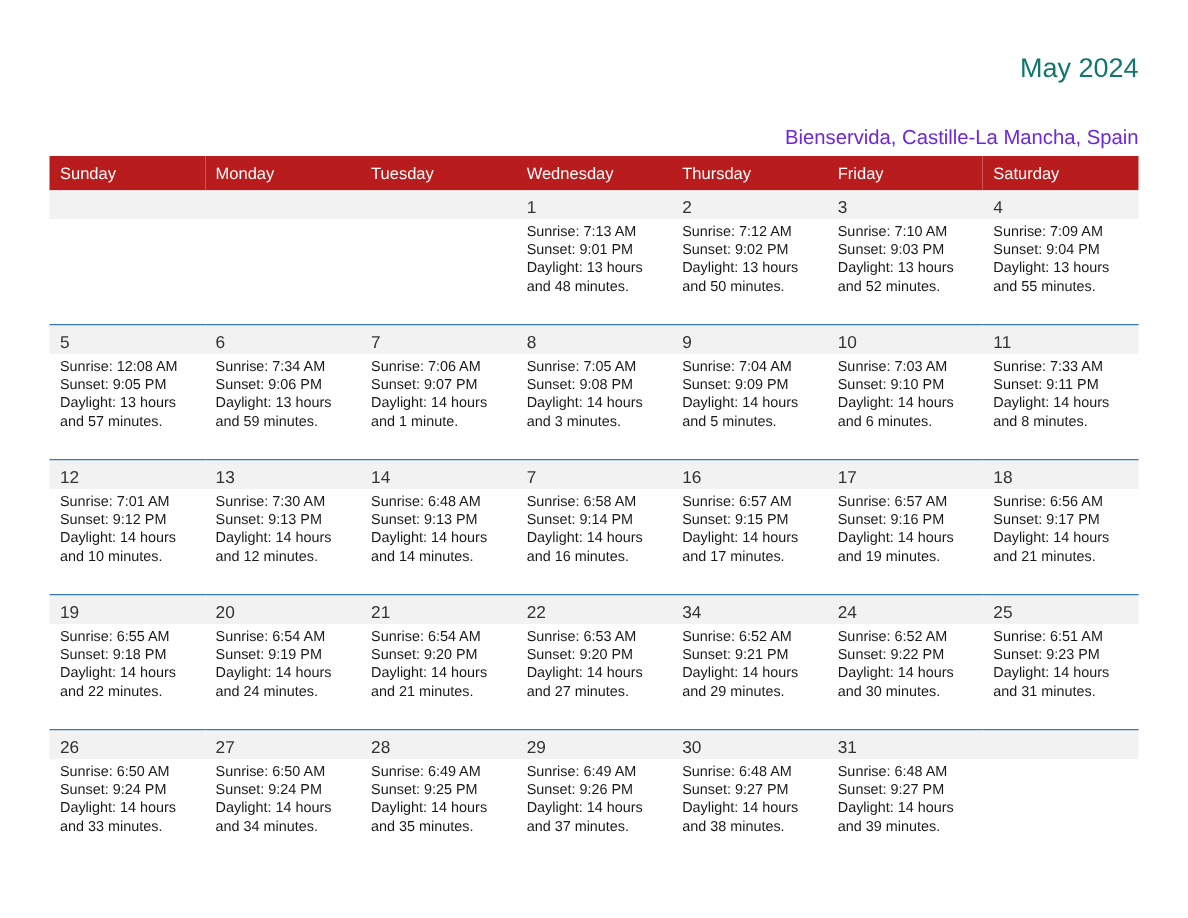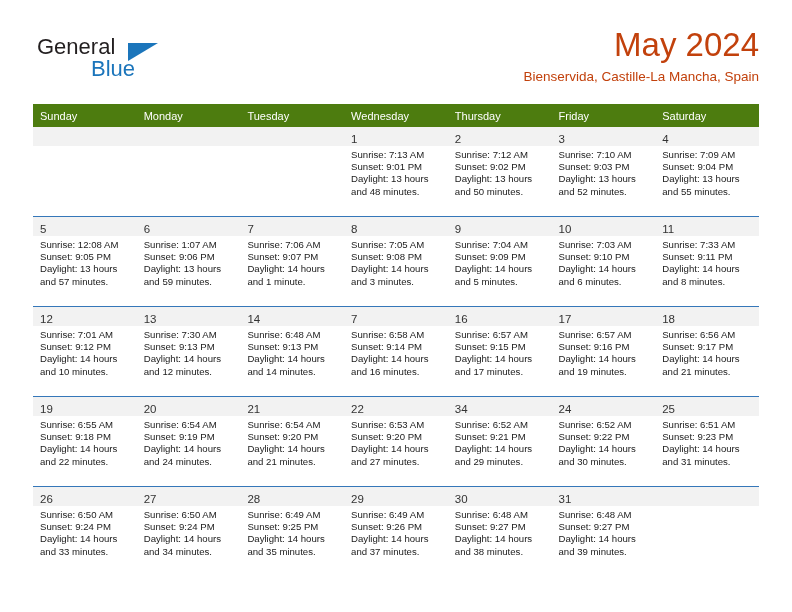--- a/index.html
+++ b/index.html
@@ -64,44 +64,44 @@
     line-height: 26px;
   }
 
   .title-block {
     position: absolute;
     right: 0;
     top: 0;
     text-align: right;
   }
   .cal-title {
-    font-size: 33px;
-    color: #c2410c;
+    font-size: 18px;
+    color: #0f766e;
     line-height: 30px;
     white-space: nowrap;
   }
   .cal-subtitle {
     font-size: 13.5px;
-    color: #c2410c;
+    color: #6d28d9;
     line-height: 20px;
-    margin-top: 7px;
+    margin-top: 22px;
     white-space: nowrap;
   }
 
   
   .calendar {
     position: absolute;
     left: 33px;
     top: 104px;
     width: 726px;
     border-collapse: collapse;
     table-layout: fixed;
   }
   .calendar th {
-    background: #4d7c0f;
+    background: #b91c1c;
     color: #ffffff;
     font-size: 11px;
     font-weight: normal;
     text-align: left;
     padding: 5px 0 5px 7px;
     height: 13px;
     border: none;
   }
   .calendar td {
     vertical-align: top;
@@ -146,25 +146,20 @@
     background: #f2f2f2;
   }
 </style>
 </head>
 <body>
 
 <div class="page">
 
   <div class="header">
 
-    <div class="logo">
-      <span class="logo-general">General</span>
-      <span class="logo-triangle"></span>
-      <span class="logo-blue">Blue</span>
-    </div>
 
     <div class="title-block">
       <div class="cal-title">May 2024</div>
       <div class="cal-subtitle">Bienservida, Castille-La Mancha, Spain</div>
     </div>
 
   </div>
 
   <table class="calendar">
     <thead>
@@ -267,21 +262,21 @@
                 <div>Sunset: 9:05 PM</div>
                 <div>Daylight: 13 hours</div>
                 <div>and 57 minutes.</div>
               </div>
             </div>
           </td>
           <td>
             <div class="cell">
               <div class="daynum-band"><span class="daynum">6</span></div>
               <div class="details">
-                <div>Sunrise: 1:07 AM</div>
+                <div>Sunrise: 7:34 AM</div>
                 <div>Sunset: 9:06 PM</div>
                 <div>Daylight: 13 hours</div>
                 <div>and 59 minutes.</div>
               </div>
             </div>
           </td>
           <td>
             <div class="cell">
               <div class="daynum-band"><span class="daynum">7</span></div>
               <div class="details">

